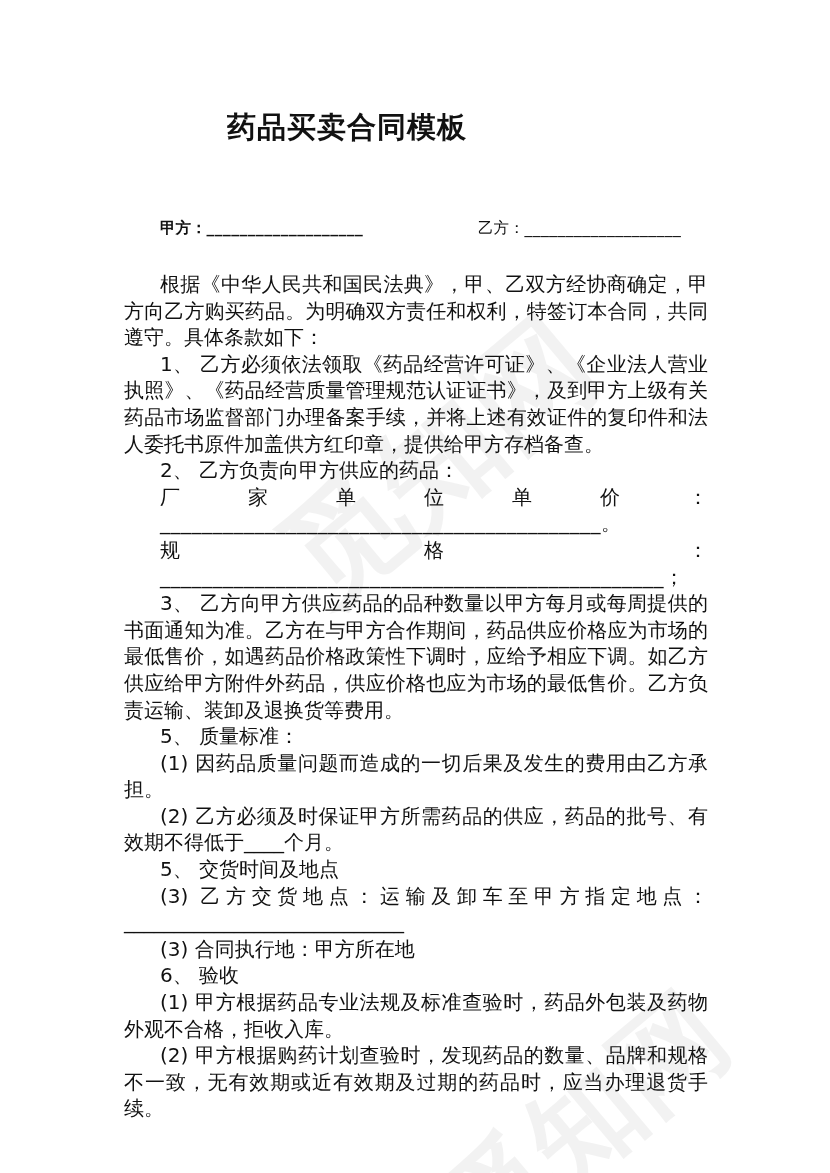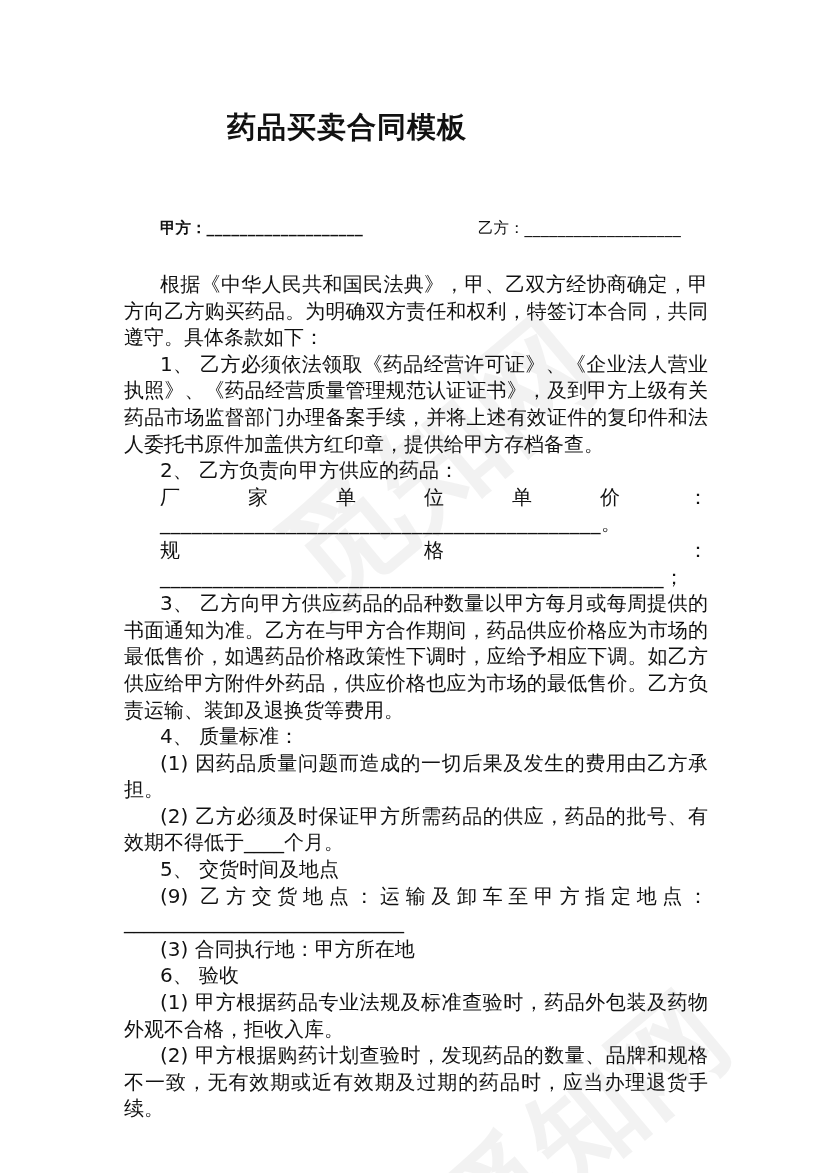--- a/index.html
+++ b/index.html
@@ -43,23 +43,23 @@
   <p class="p indent">根据《中华人民共和国民法典》，甲、乙双方经协商确定，甲方向乙方购买药品。为明确双方责任和权利，特签订本合同，共同遵守。具体条款如下：</p>
   <p class="p indent">1、 乙方必须依法领取《药品经营许可证》、《企业法人营业执照》、《药品经营质量管理规范认证证书》，及到甲方上级有关药品市场监督部门办理备案手续，并将上述有效证件的复印件和法人委托书原件加盖供方红印章，提供给甲方存档备查。</p>
   <p class="p indent">2、 乙方负责向甲方供应的药品：</p>
   <p class="p sub">
     <span>厂家单位单价：</span><span class="blank">__________________________________________</span><span>。</span>
   </p>
   <p class="p sub">
     <span>规格：</span><span class="blank">________________________________________________</span><span>；</span>
   </p>
   <p class="p indent">3、 乙方向甲方供应药品的品种数量以甲方每月或每周提供的书面通知为准。乙方在与甲方合作期间，药品供应价格应为市场的最低售价，如遇药品价格政策性下调时，应给予相应下调。如乙方供应给甲方附件外药品，供应价格也应为市场的最低售价。乙方负责运输、装卸及退换货等费用。</p>
-  <p class="p indent">4、 质量标准：</p>
+  <p class="p indent">5、 质量标准：</p>
   <p class="p indent">(1) 因药品质量问题而造成的一切后果及发生的费用由乙方承担。</p>
   <p class="p indent">(2) 乙方必须及时保证甲方所需药品的供应，药品的批号、有效期不得低于____个月。</p>
   <p class="p indent">5、 交货时间及地点</p>
-  <p class="p indent spread">(9) 乙方交货地点：运输及卸车至甲方指定地点：</p>
+  <p class="p indent spread">(3) 乙方交货地点：运输及卸车至甲方指定地点：</p>
   <p class="p">____________________________</p>
   <p class="p indent">(3) 合同执行地：甲方所在地</p>
   <p class="p indent">6、 验收</p>
   <p class="p indent">(1) 甲方根据药品专业法规及标准查验时，药品外包装及药物外观不合格，拒收入库。</p>
   <p class="p indent">(2) 甲方根据购药计划查验时，发现药品的数量、品牌和规格不一致，无有效期或近有效期及过期的药品时，应当办理退货手续。</p>
 </div>
 
 </body></html>

